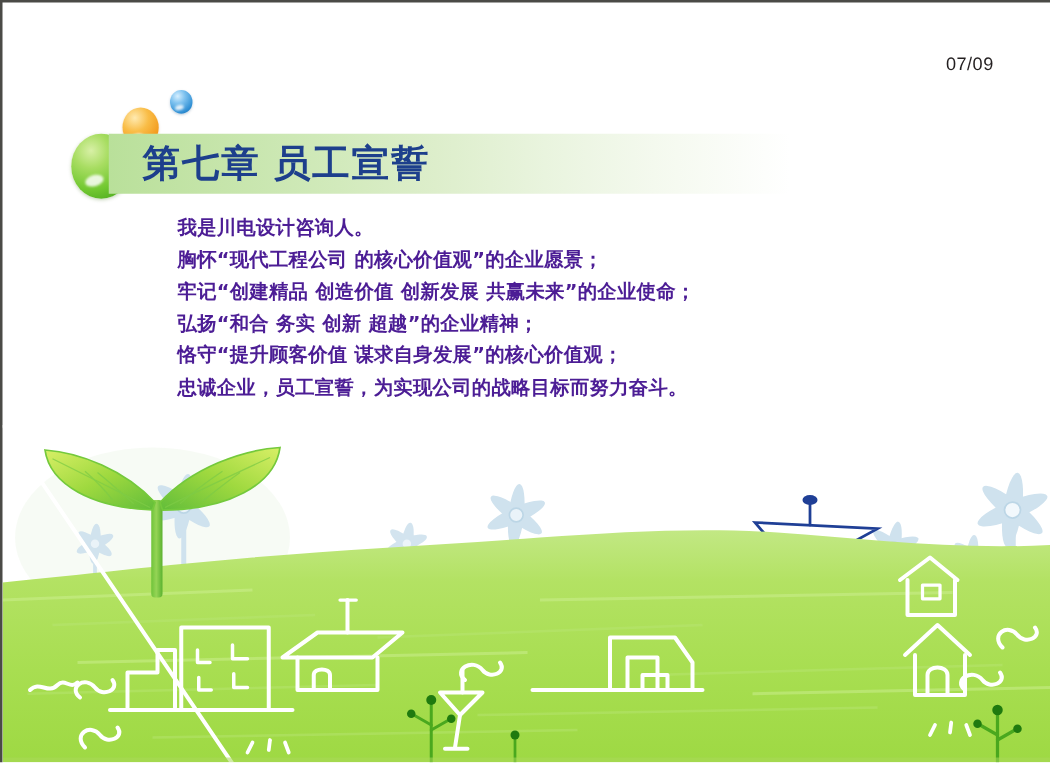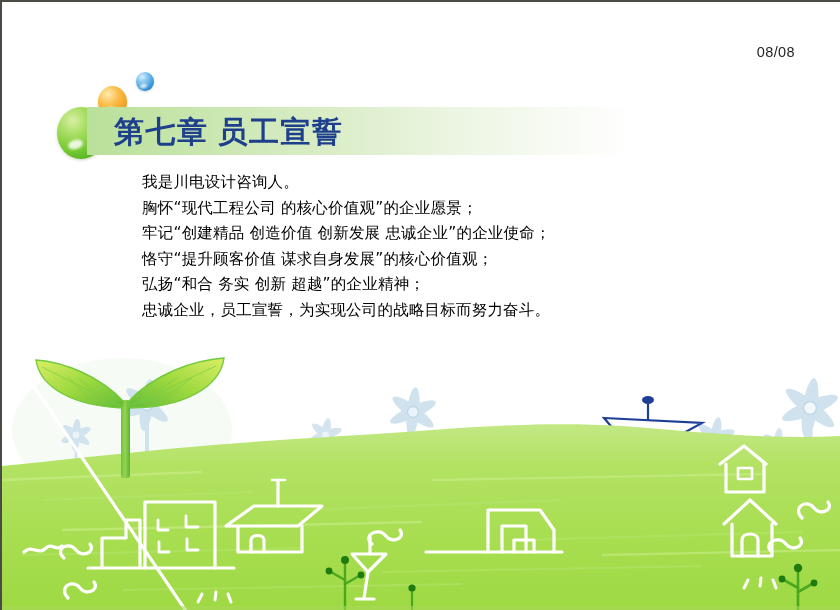--- a/index.html
+++ b/index.html
@@ -113,38 +113,39 @@
   .heading-text {
     position: absolute;
     left: 112px;
     top: 47px;
     height: 45px;
     line-height: 45px;
     font-size: 30px;
     font-weight: bold;
     color: #1d3f8c;
     letter-spacing: 1.5px;
-    font-family: Liberation Serif, serif;
+    font-family: Liberation Sans, sans-serif;
     white-space: nowrap;
   }
 
   
   .oath-body {
     position: absolute;
     left: 140px;
     top: 168px;
     width: 620px;
   }
   .oath-line {
     font-size: 15.5px;
     line-height: 25.5px;
-    color: #000000;
+    color: #4c1d95;
     letter-spacing: 0.2px;
     white-space: nowrap;
     font-family: "DejaVu Sans", "Liberation Sans", sans-serif;
+    font-weight: bold;
   }
 
   
   .illustration {
     position: absolute;
     left: 0;
     bottom: 0;
     width: 840px;
     height: 270px;
   }
@@ -152,36 +153,36 @@
     display: block;
     width: 840px;
     height: 270px;
   }
 </style>
 </head>
 <body>
 
 <div id="page">
 
-  <div class="page-number">08/08</div>
+  <div class="page-number">07/09</div>
 
   <div class="heading-block">
     <div class="sphere sphere-green"></div>
     <div class="sphere sphere-orange"></div>
     <div class="sphere sphere-blue"></div>
     <div class="heading-bar"></div>
     <div class="heading-text">第七章  员工宣誓</div>
   </div>
 
   <div class="oath-body">
     <div class="oath-line">我是川电设计咨询人。</div>
     <div class="oath-line">胸怀“现代工程公司  的核心价值观”的企业愿景；</div>
-    <div class="oath-line">牢记“创建精品 创造价值 创新发展 忠诚企业”的企业使命；</div>
+    <div class="oath-line">牢记“创建精品 创造价值 创新发展 共赢未来”的企业使命；</div>
+    <div class="oath-line">弘扬“和合  务实  创新  超越”的企业精神；</div>
     <div class="oath-line">恪守“提升顾客价值  谋求自身发展”的核心价值观；</div>
-    <div class="oath-line">弘扬“和合  务实  创新  超越”的企业精神；</div>
     <div class="oath-line">忠诚企业，员工宣誓，为实现公司的战略目标而努力奋斗。</div>
   </div>
 
   <div class="illustration">
     <svg viewBox="0 0 840 270" xmlns="http://www.w3.org/2000/svg">
       <defs>
         <linearGradient id="hillGrad" x1="0" y1="0" x2="0" y2="1">
           <stop offset="0%" stop-color="#c2e884"></stop>
           <stop offset="22%" stop-color="#b3e263"></stop>
           <stop offset="60%" stop-color="#a8de51"></stop>

